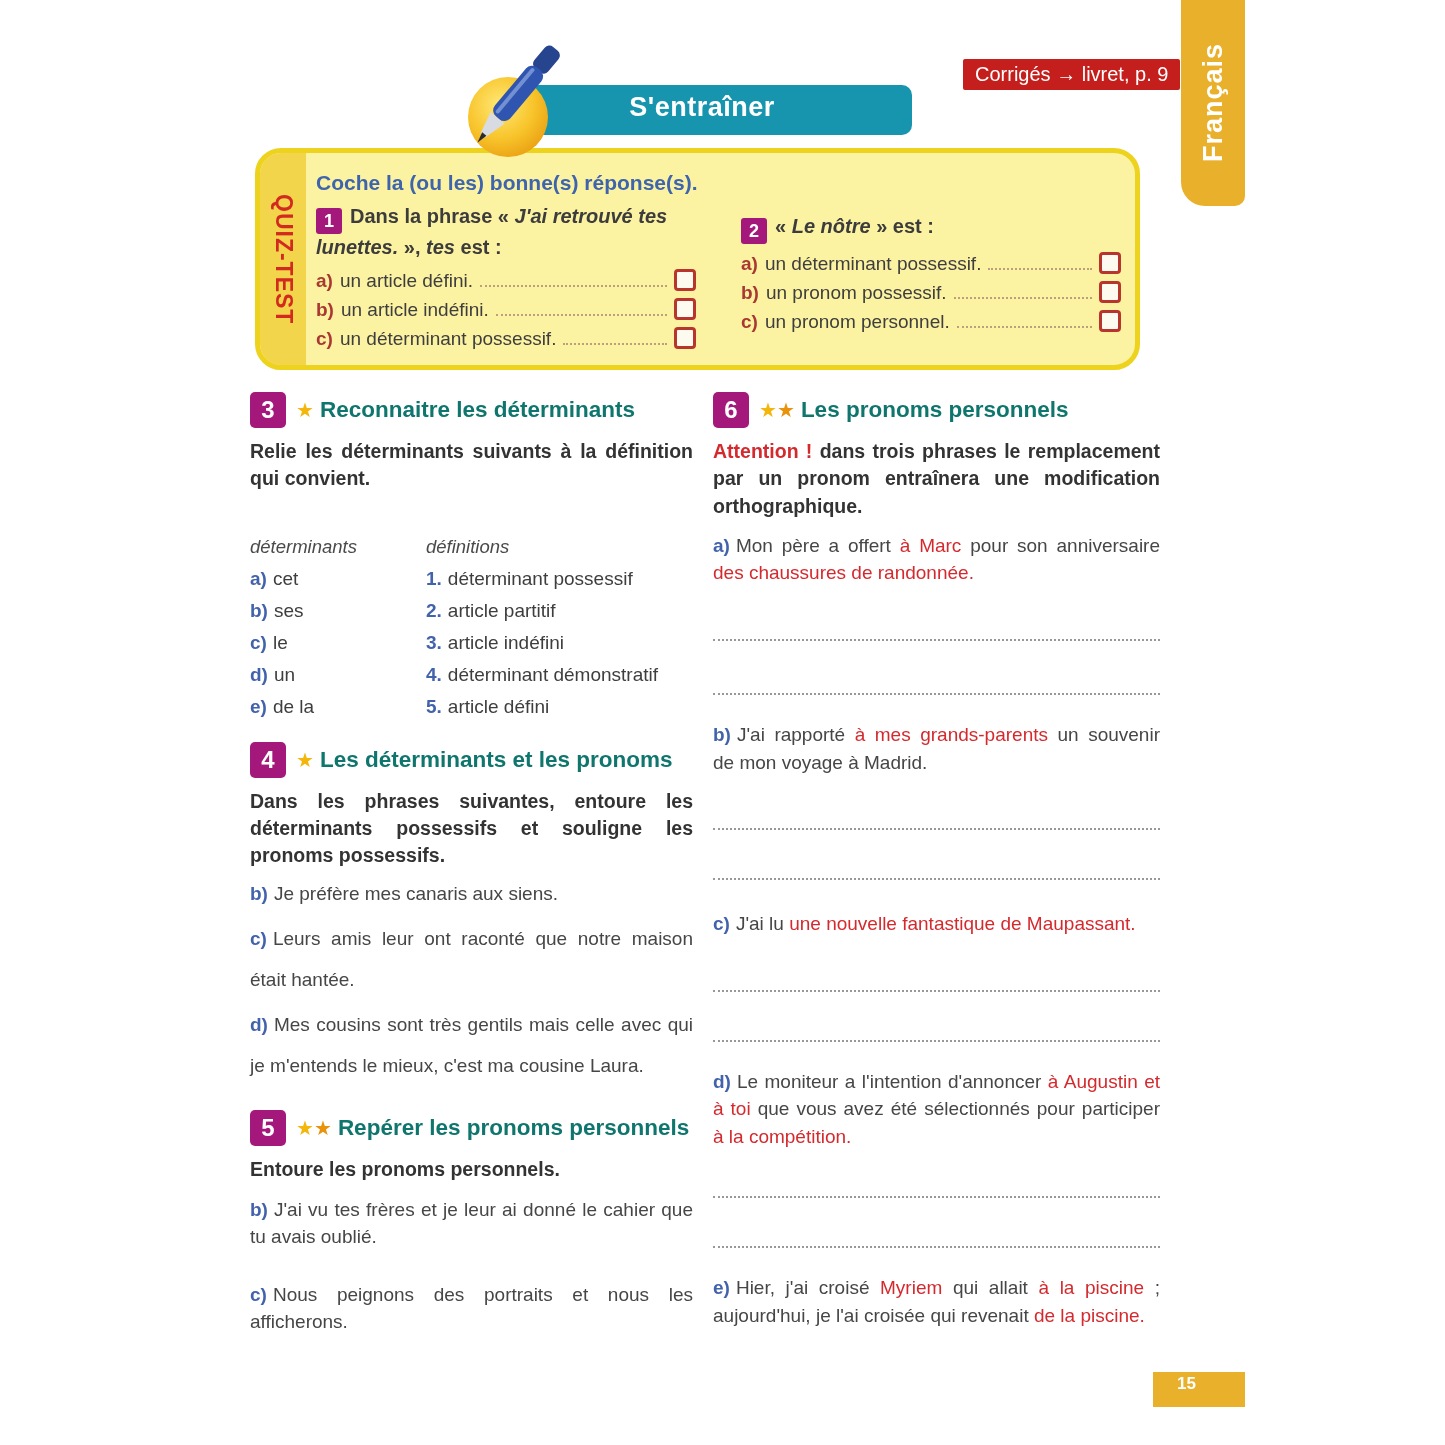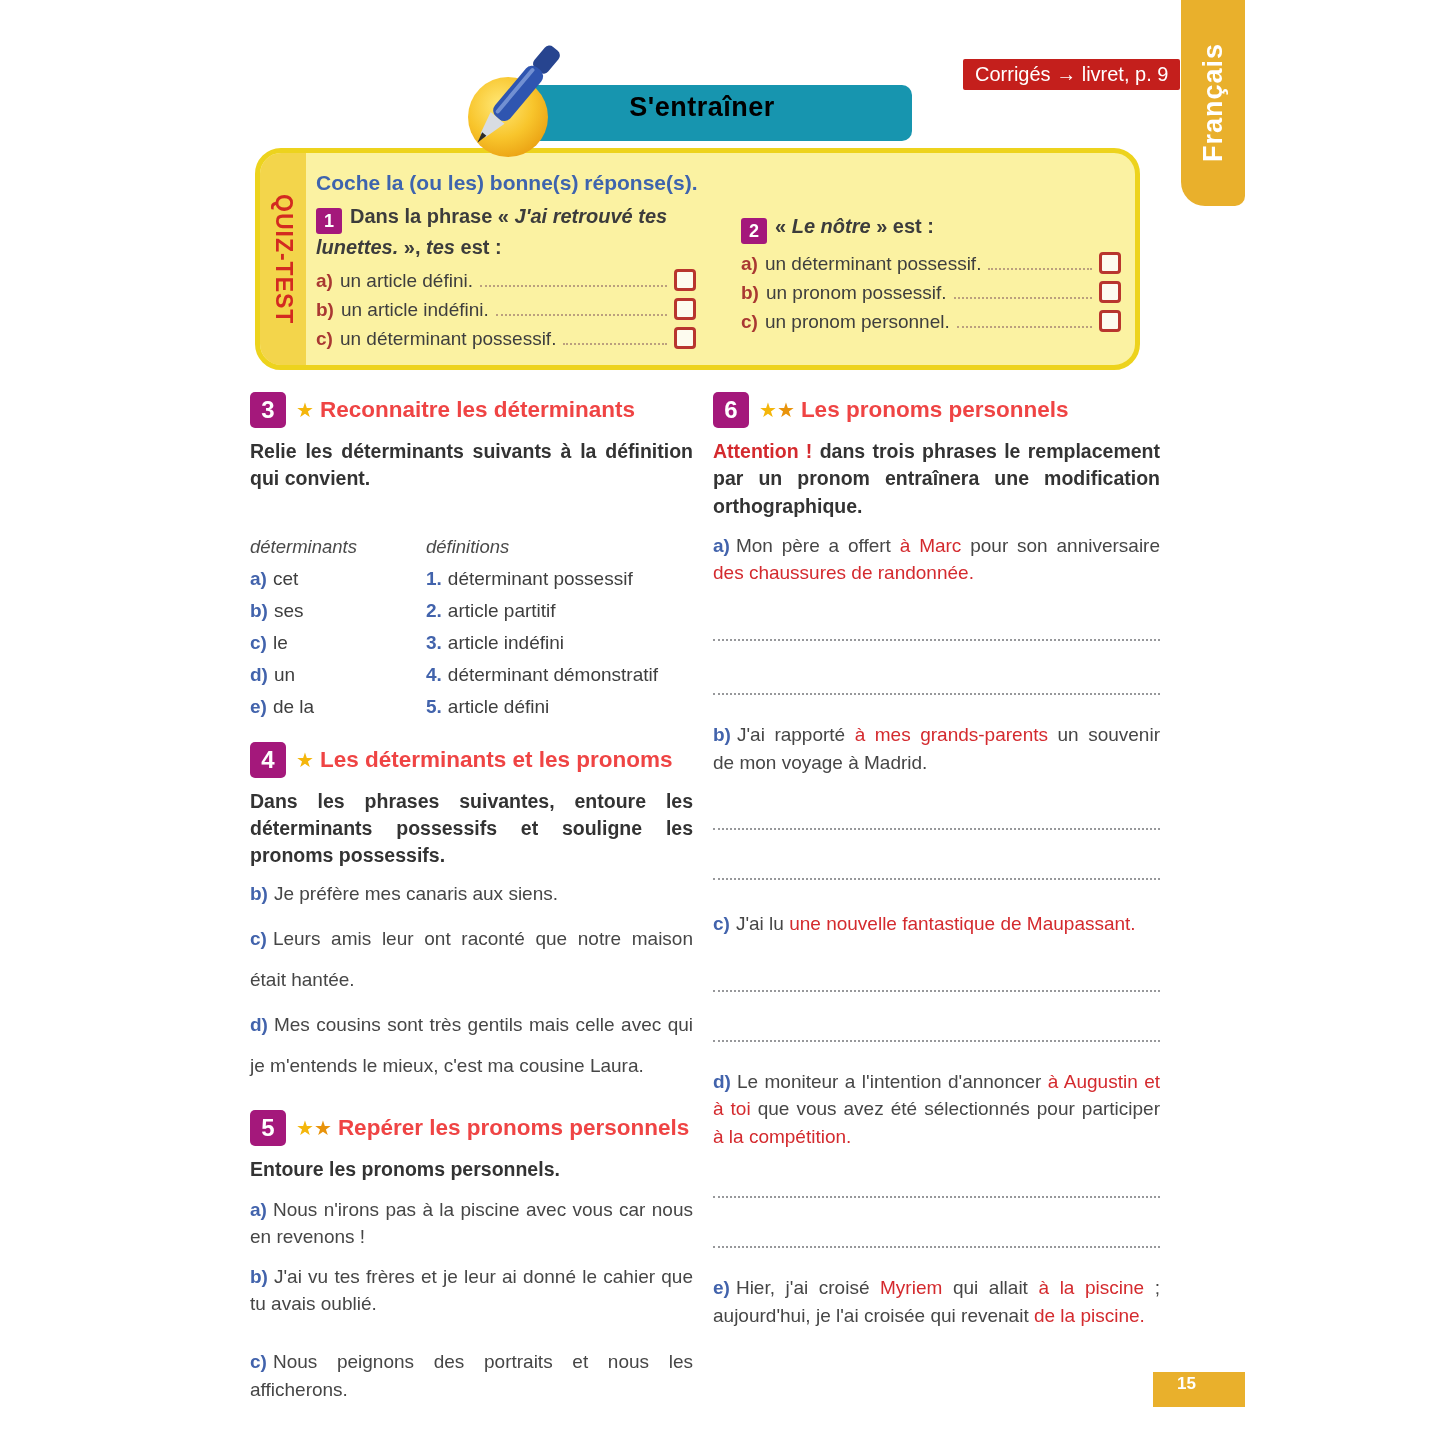--- a/index.html
+++ b/index.html
@@ -19,22 +19,22 @@
     writing-mode:vertical-rl;transform:rotate(180deg);
     color:#fff;font-weight:bold;font-size:27px;letter-spacing:1px;
   }
   
   .corriges{
     position:absolute;left:963px;top:59px;background:#C41F1C;color:#fff;
     font-weight:normal;font-size:20px;padding:4px 12px;z-index:3;border-radius:2px;
   }
   
   .banner{
-    position:absolute;left:492px;top:85px;width:420px;height:56px;
-    background:#1795AF;border-radius:10px;color:#000000;font-weight:bold;
+    position:absolute;left:492px;top:85px;width:420px;height:50px;
+    background:#1795AF;border-radius:10px;color:#ffffff;font-weight:bold;
     font-size:27px;text-align:center;line-height:45px;z-index:1;letter-spacing:.5px;
   }
   .pen-wrap{position:absolute;left:448px;top:42px;z-index:2;width:125px;height:135px;}
   
   .quiz-box{
     position:absolute;left:255px;top:148px;width:885px;height:222px;
     background:#FBF2A2;border:5px solid #EDD31D;border-radius:26px;
     box-sizing:border-box;overflow:hidden;z-index:1;
   }
   .quiz-strip{
@@ -70,21 +70,21 @@
   .col-left{left:250px;width:443px;}
   .col-right{left:713px;width:447px;}
   .ex-header{display:flex;align-items:center;}
   .ex-badge{
     width:36px;height:36px;background:#A4187B;color:#fff;border-radius:5px;
     font-weight:bold;font-size:24px;text-align:center;line-height:36px;flex:0 0 auto;
   }
   .stars{margin:0 6px 0 10px;font-size:20px;line-height:1;}
   .star-1{color:#F4B60B;}
   .star-2{color:#E8930B;}
-  .ex-title{color:#ef4444;font-weight:bold;font-size:22.5px;}
+  .ex-title{color:#0f766e;font-weight:bold;font-size:22.5px;}
   .instr{font-weight:bold;color:#333;line-height:1.4;margin:10px 0 0 0;text-align:justify;font-size:19.5px;}
   .lead-red{color:#D42A2E;}
   .sent{margin:12px 0 0 0;line-height:1.45;color:#464646;text-align:justify;}
   .sent .slabel{color:#4263AC;font-weight:bold;margin-right:6px;}
   .red{color:#D42A2E;}
   .writing .sent{line-height:41px;margin-top:4px;}
   
   .match{display:grid;grid-template-columns:176px 1fr;row-gap:10px;margin-top:16px;}
   .match .hdr{font-style:italic;color:#4a4a4a;font-size:18.5px;margin-top:27px;}
   .mlabel{color:#4263AC;font-weight:bold;margin-right:6px;}
@@ -238,21 +238,20 @@
       </div>
     </div>
 
     <div class="ex-block">
       <div class="ex-header">
         <span class="ex-badge">5</span>
         <span class="stars"><span class="star-1">★</span><span class="star-2">★</span></span>
         <span class="ex-title">Repérer les pronoms personnels</span>
       </div>
       <p class="instr">Entoure les pronoms personnels.</p>
-      <p class="sent"><span class="slabel">a)</span><span>Nous n'irons pas à la piscine avec vous car nous en revenons !</span></p>
       <p class="sent"><span class="slabel">b)</span><span>J'ai vu tes frères et je leur ai donné le cahier que tu avais oublié.</span></p>
       <p class="sent mt30"><span class="slabel">c)</span><span>Nous peignons des portraits et nous les afficherons.</span></p>
     </div>
   </div>
 
   <div class="col col-right">
 
     <div>
       <div class="ex-header">
         <span class="ex-badge">6</span>

